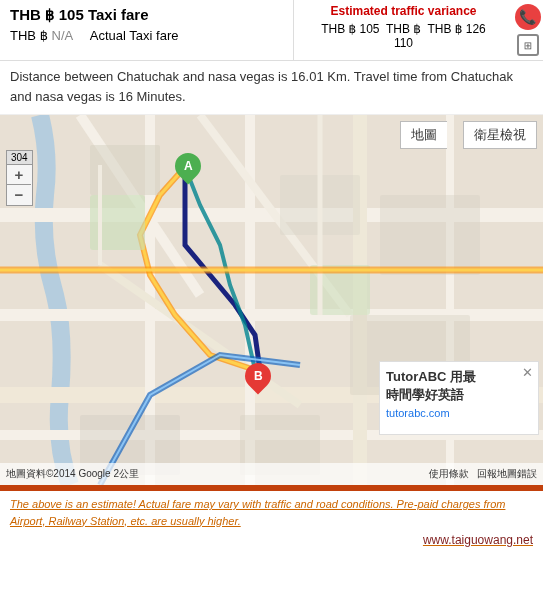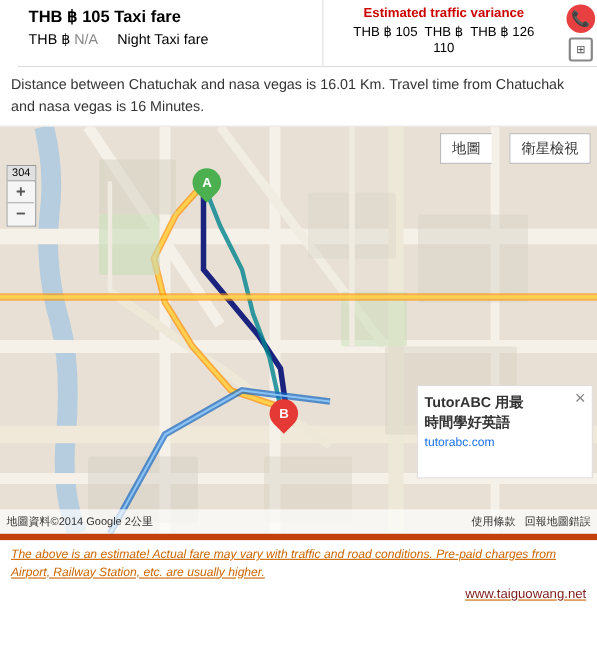--- a/index.html
+++ b/index.html
@@ -11,21 +11,20 @@
       overflow: hidden;
       background: #fff;
     }
 
     
     .header {
       display: flex;
       align-items: stretch;
       background: #fff;
       border-bottom: 1px solid #ddd;
-      margin-left: 16px;
     }
 
     .fare-info {
       flex: 1;
       padding: 6px 10px;
     }
 
     .fare-main {
       font-size: 15px;
       font-weight: bold;
@@ -241,21 +240,21 @@
 
     .ad-title {
       font-size: 13px;
       font-weight: bold;
       color: #333;
       margin-bottom: 3px;
     }
 
     .ad-url {
       color: #1a73e8;
-      margin-bottom: 20px;
+      margin-bottom: 9px;
     }
 
     .ad-close {
       position: absolute;
       top: 3px;
       right: 5px;
       font-size: 13px;
       color: #888;
       cursor: pointer;
     }
@@ -320,21 +319,21 @@
       <span>THB</span>
       <span> ฿ </span>
       <span>105</span>
       <span>Taxi fare</span>
     </div>
     <div class="fare-night">
       <span>THB</span>
       <span> ฿ </span>
       <span class="na-label">N/A</span>
       &nbsp;&nbsp;&nbsp;
-      <span>Night Taxi fare</span>
+      <span>Actual Taxi fare</span>
     </div>
   </div>
 
   <div class="traffic-section">
     <div class="traffic-title">Estimated traffic variance</div>
     <div class="traffic-values">
       <div class="traffic-val">
         <span>THB ฿ 105</span>
       </div>
       <div class="traffic-val">

